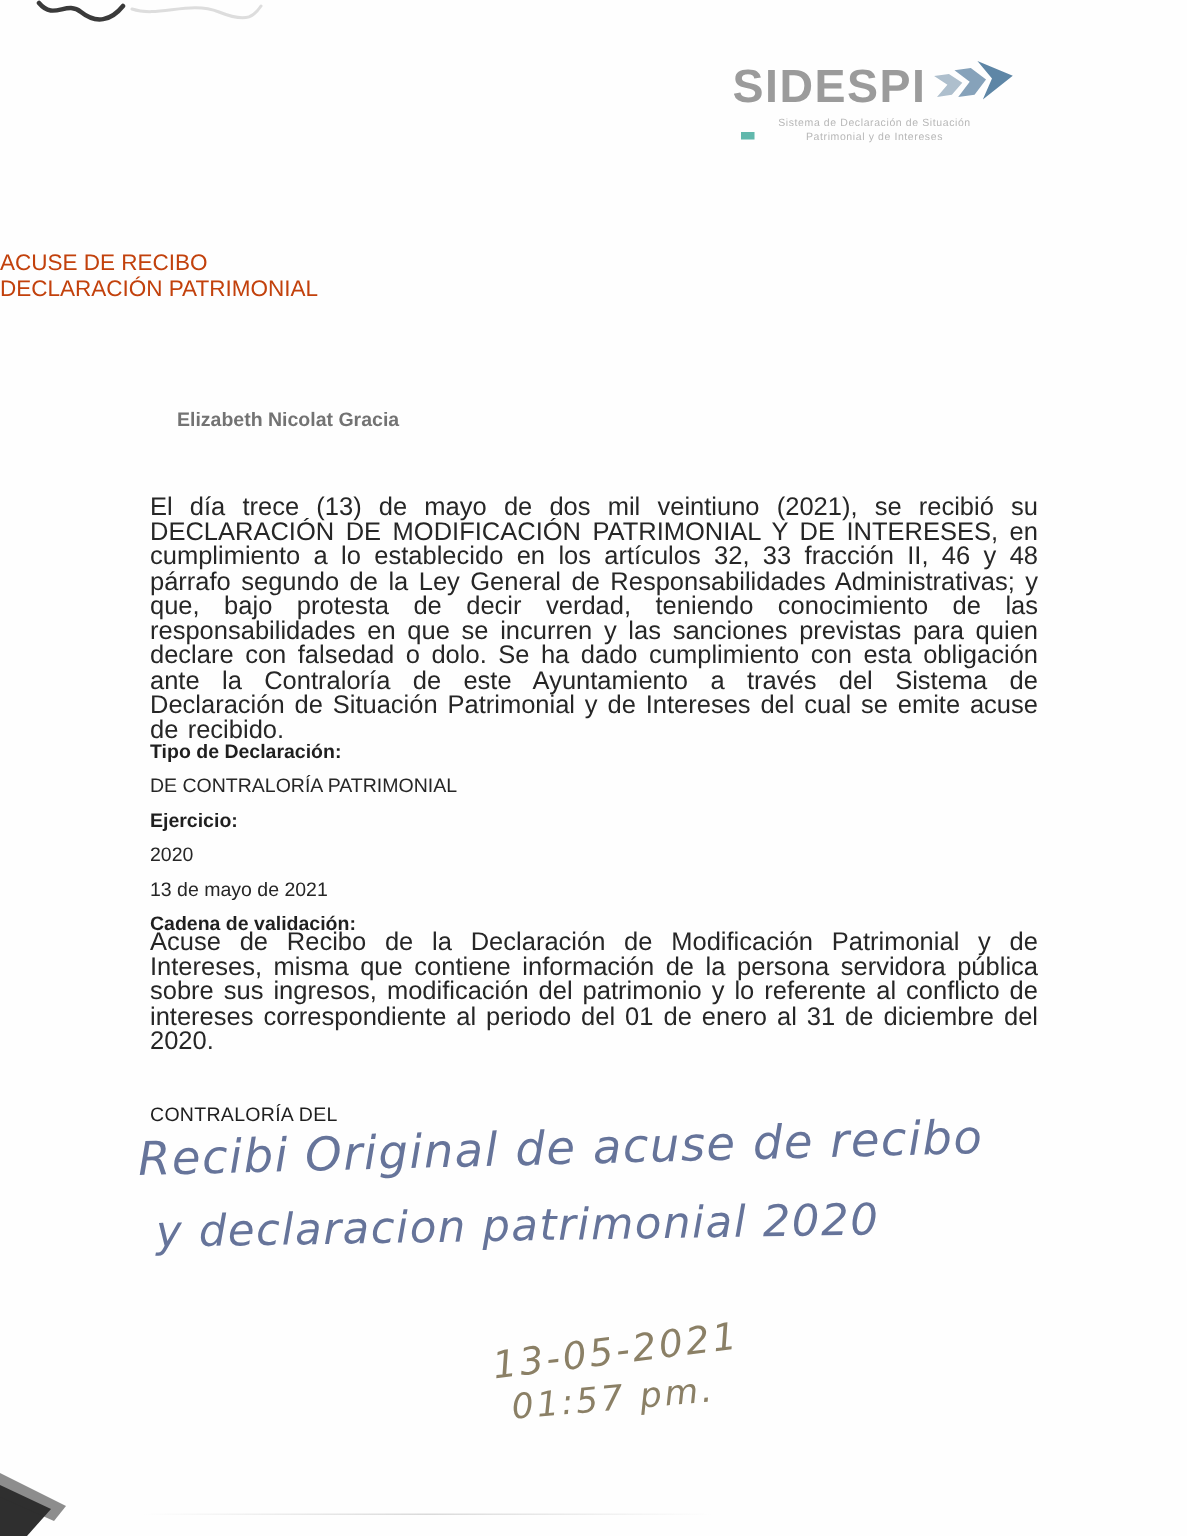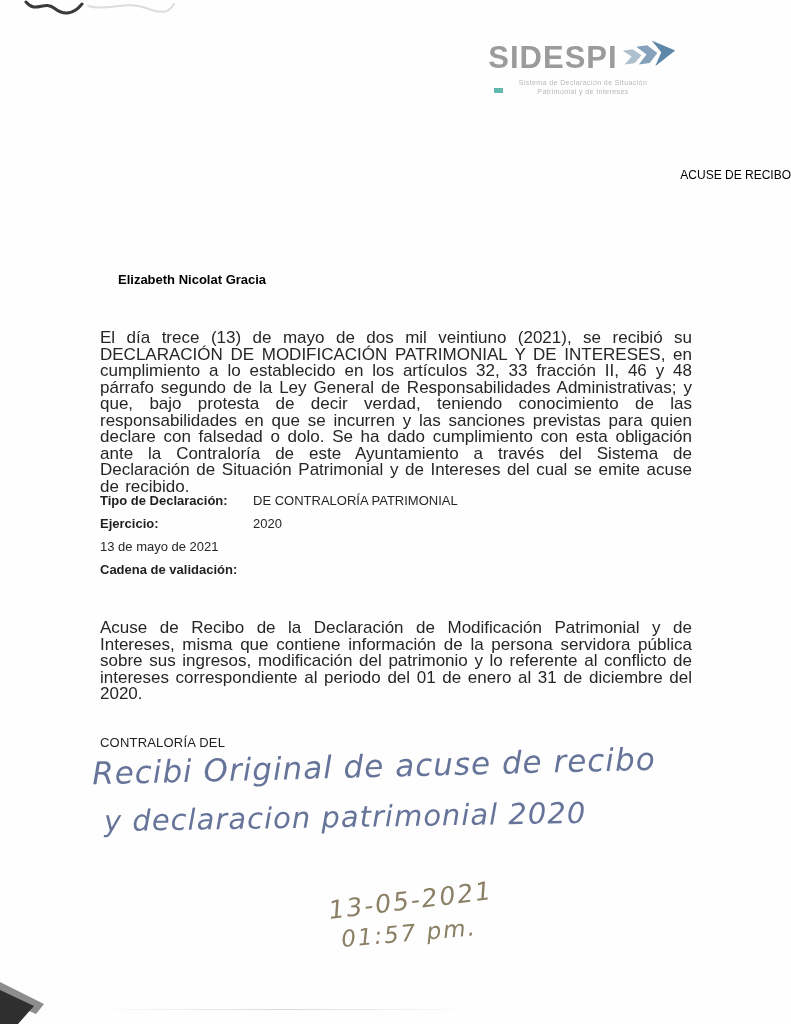--- a/index.html
+++ b/index.html
@@ -23,41 +23,41 @@
   .logo-tagline {
     margin-top:2px;
     font-size:7px; line-height:9px; letter-spacing:.4px;
     color:#b7b7b7;
   }
   .logo-teal { position:absolute; left:16px; top:48px; width:9px; height:5px; background:#45ab9e; opacity:.85; }
 
   
   .title-block {
     position:absolute; top:167px; left:0; right:0;
-    text-align:right; font-size:12px; line-height:17px; color:#000000;
+    text-align:left; font-size:15px; line-height:17px; color:#c2410c;
   }
 
   
   .recipient {
     position:absolute; top:272px; left:100px;
-    font-size:13px; font-weight:bold; color:#000000;padding-left:18px;
+    font-size:13px; font-weight:bold; color:#737373;padding-left:18px;
   }
 
   
   .para {
     position:absolute; left:100px; width:592px;
     font-size:17px; line-height:16.5px;
     text-align:justify; word-spacing:1.5px; color:#262626;
   }
   .para-1 { top:330px; }
   .para-2 { top:620px; word-spacing:.5px; }
 
   
   .fields { position:absolute; top:489px; left:100px; font-size:13px; }
-  .field-row { display:flex; line-height:23px; }
+  .field-row { display:flex; line-height:23px;flex-direction:column; }
   .field-label { width:153px; font-weight:bold; color:#1f1f1f; flex:0 0 auto; }
   .field-value { color:#262626; }
 
   
   .sig-heading {
     position:absolute; top:735px; left:100px;
     font-size:13px; font-weight:normal; color:#1f1f1f; letter-spacing:.2px;
   }
 
   
@@ -125,20 +125,21 @@
       </svg>
     </div>
     <div class="logo-tagline">
       <div>Sistema de Declaración de Situación</div>
       <div>Patrimonial y de Intereses</div>
     </div>
   </div>
 
   <div class="title-block">
     <div>ACUSE DE RECIBO</div>
+    <div>DECLARACIÓN PATRIMONIAL</div>
   </div>
 
   <div class="recipient">Elizabeth Nicolat Gracia</div>
 
   <div class="para para-1">El día trece (13) de mayo de dos mil veintiuno (2021), se recibió su DECLARACIÓN DE MODIFICACIÓN PATRIMONIAL Y DE INTERESES, en cumplimiento a lo establecido en los artículos 32, 33 fracción II, 46 y 48 párrafo segundo de la Ley General de Responsabilidades Administrativas; y que, bajo protesta de decir verdad, teniendo conocimiento de las responsabilidades en que se incurren y las sanciones previstas para quien declare con falsedad o dolo. Se ha dado cumplimiento con esta obligación ante la Contraloría de este Ayuntamiento a través del Sistema de Declaración de Situación Patrimonial y de Intereses del cual se emite acuse de recibido.</div>
 
   <div class="fields">
     <div class="field-row">
       <span class="field-label">Tipo de Declaración:</span>
       <span class="field-value">DE CONTRALORÍA PATRIMONIAL</span>

